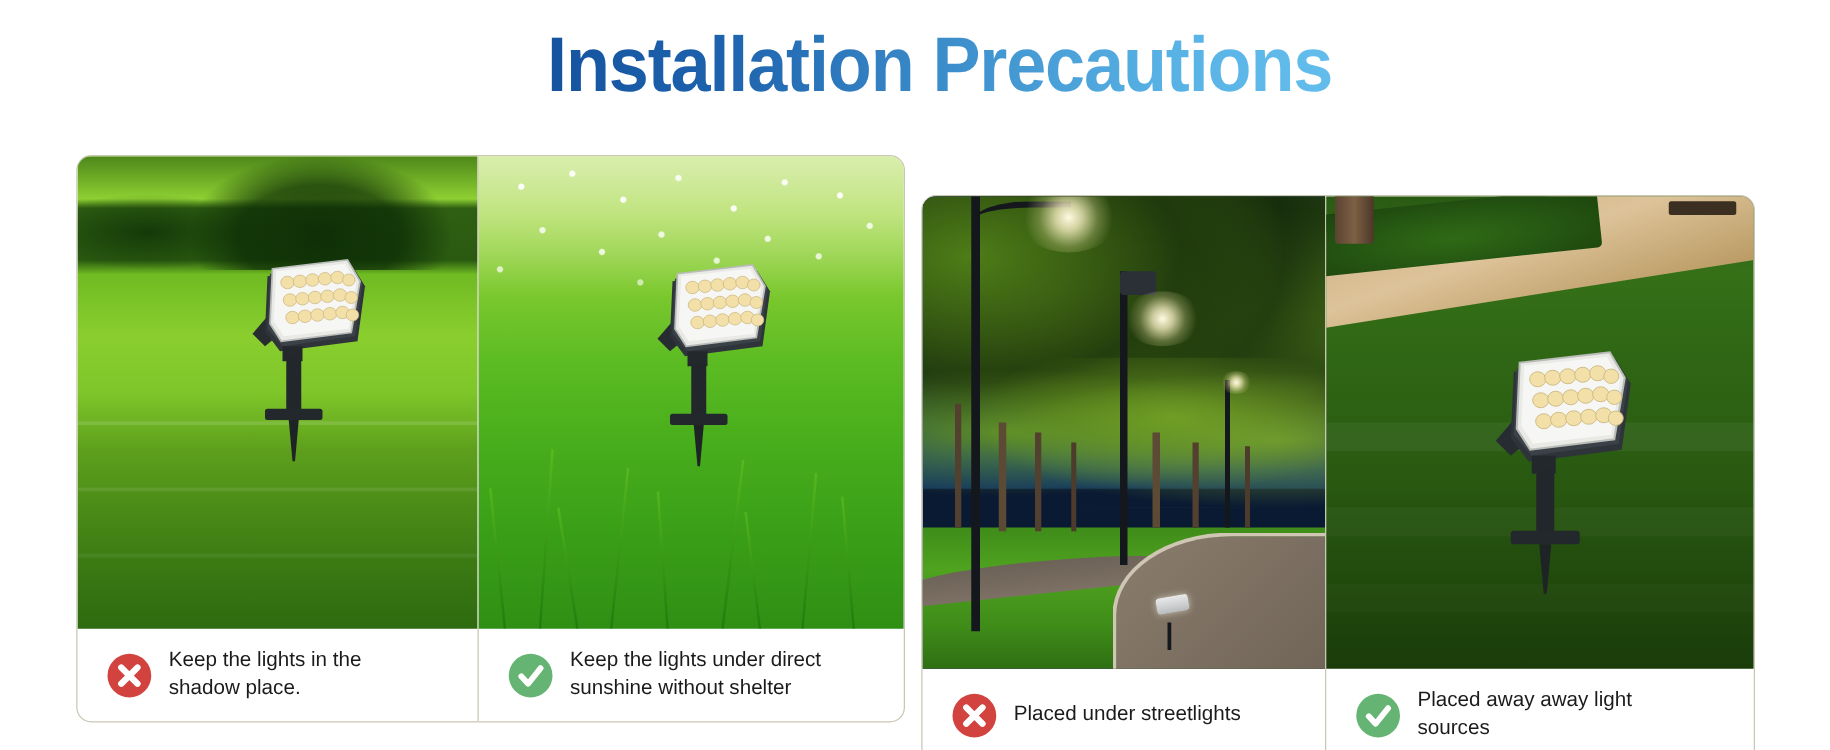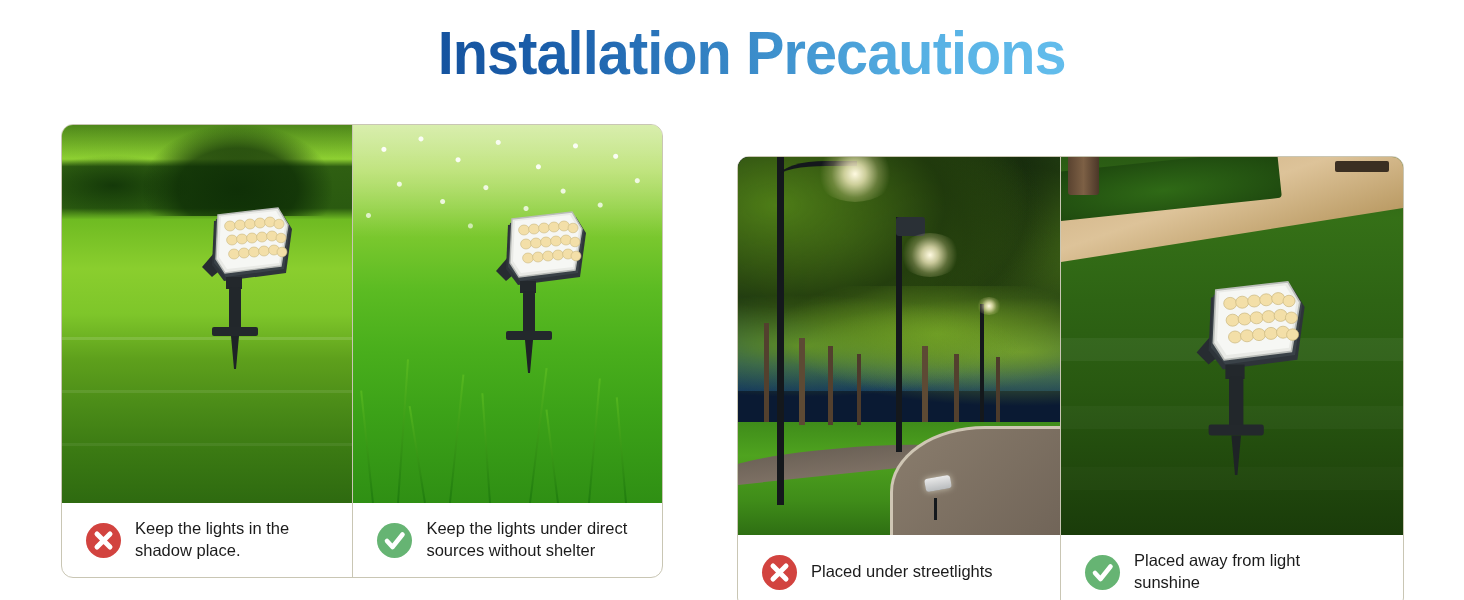--- a/index.html
+++ b/index.html
@@ -41,21 +41,21 @@
   .group{
     position:absolute;
     top:0;height:454px;
     border:1px solid #c9c6b4;
     border-radius:12px;
     background:#fff;
     box-sizing:border-box;
     display:flex;
     overflow:hidden;
   }
-  .group.g1{left:61px;width:602px;align-items:flex-end;}
+  .group.g1{left:61px;width:663px;align-items:flex-end;}
   .group.g2{left:737px;width:667px;margin-top:32px;}
 
   .panel{
     position:relative;
     height:100%;
     box-sizing:border-box;
     display:flex;
     flex-direction:column;
   }
   .panel + .panel{border-left:1px solid #c9c6b4;}
@@ -361,21 +361,21 @@
             </g>
           </svg>
         </div>
       </div>
       <div class="caption">
         <span class="badge good">
           <svg width="35" height="35" viewBox="0 0 35 35">
             <path d="M10 18 L15.5 24 L25.5 11.5" stroke="#fff" stroke-width="4.6" fill="none" stroke-linecap="round" stroke-linejoin="round"></path>
           </svg>
         </span>
-        <span class="cap-text">Keep the lights under direct sources without shelter</span>
+        <span class="cap-text">Keep the lights under direct sunshine without shelter</span>
       </div>
     </div>
   </div>
 
   <div class="group g2">
 
     <div class="panel">
       <div class="photo p3">
         <div class="sky"></div>
         <div class="canopy"></div>
@@ -458,17 +458,17 @@
             </g>
           </svg>
         </div>
       </div>
       <div class="caption">
         <span class="badge good">
           <svg width="35" height="35" viewBox="0 0 35 35">
             <path d="M10 18 L15.5 24 L25.5 11.5" stroke="#fff" stroke-width="4.6" fill="none" stroke-linecap="round" stroke-linejoin="round"></path>
           </svg>
         </span>
-        <span class="cap-text">Placed away from light sunshine</span>
+        <span class="cap-text">Placed away away light sources</span>
       </div>
     </div>
   </div>
 </div>
 
 </body></html>

